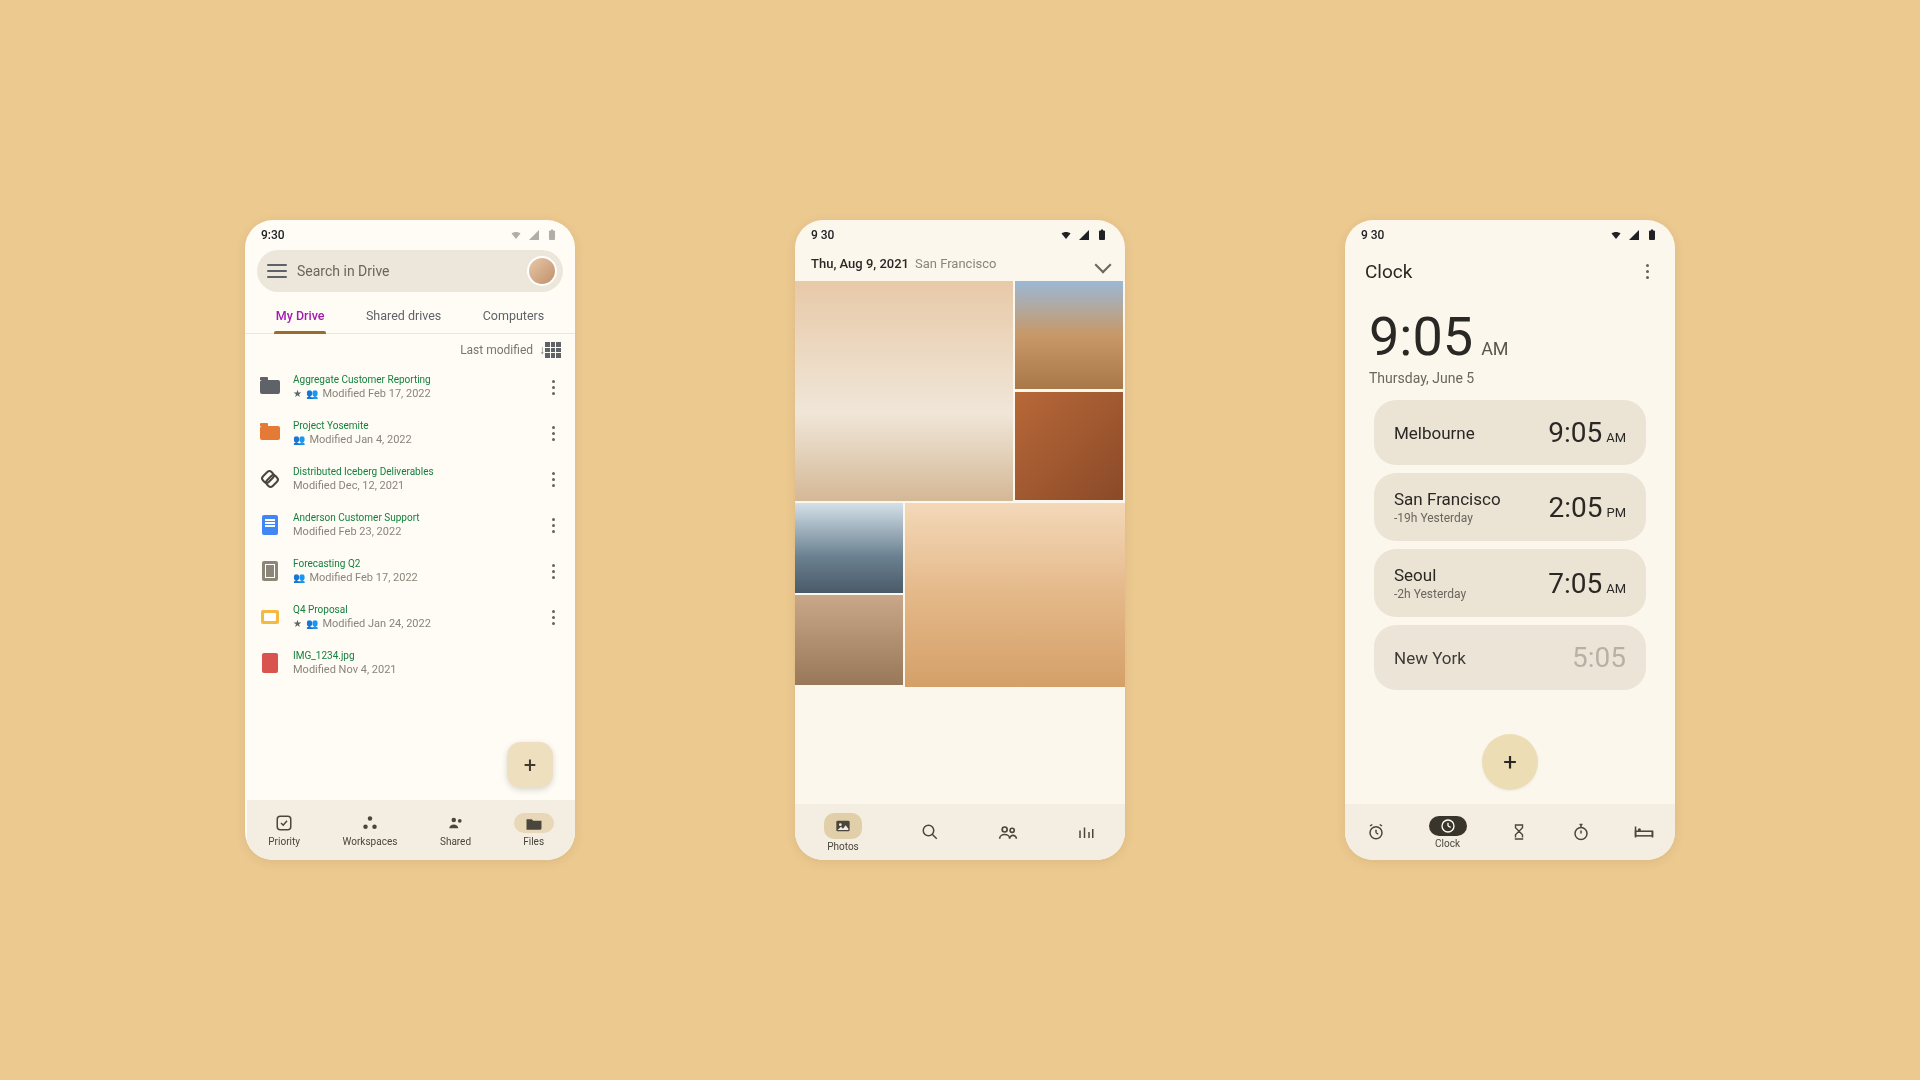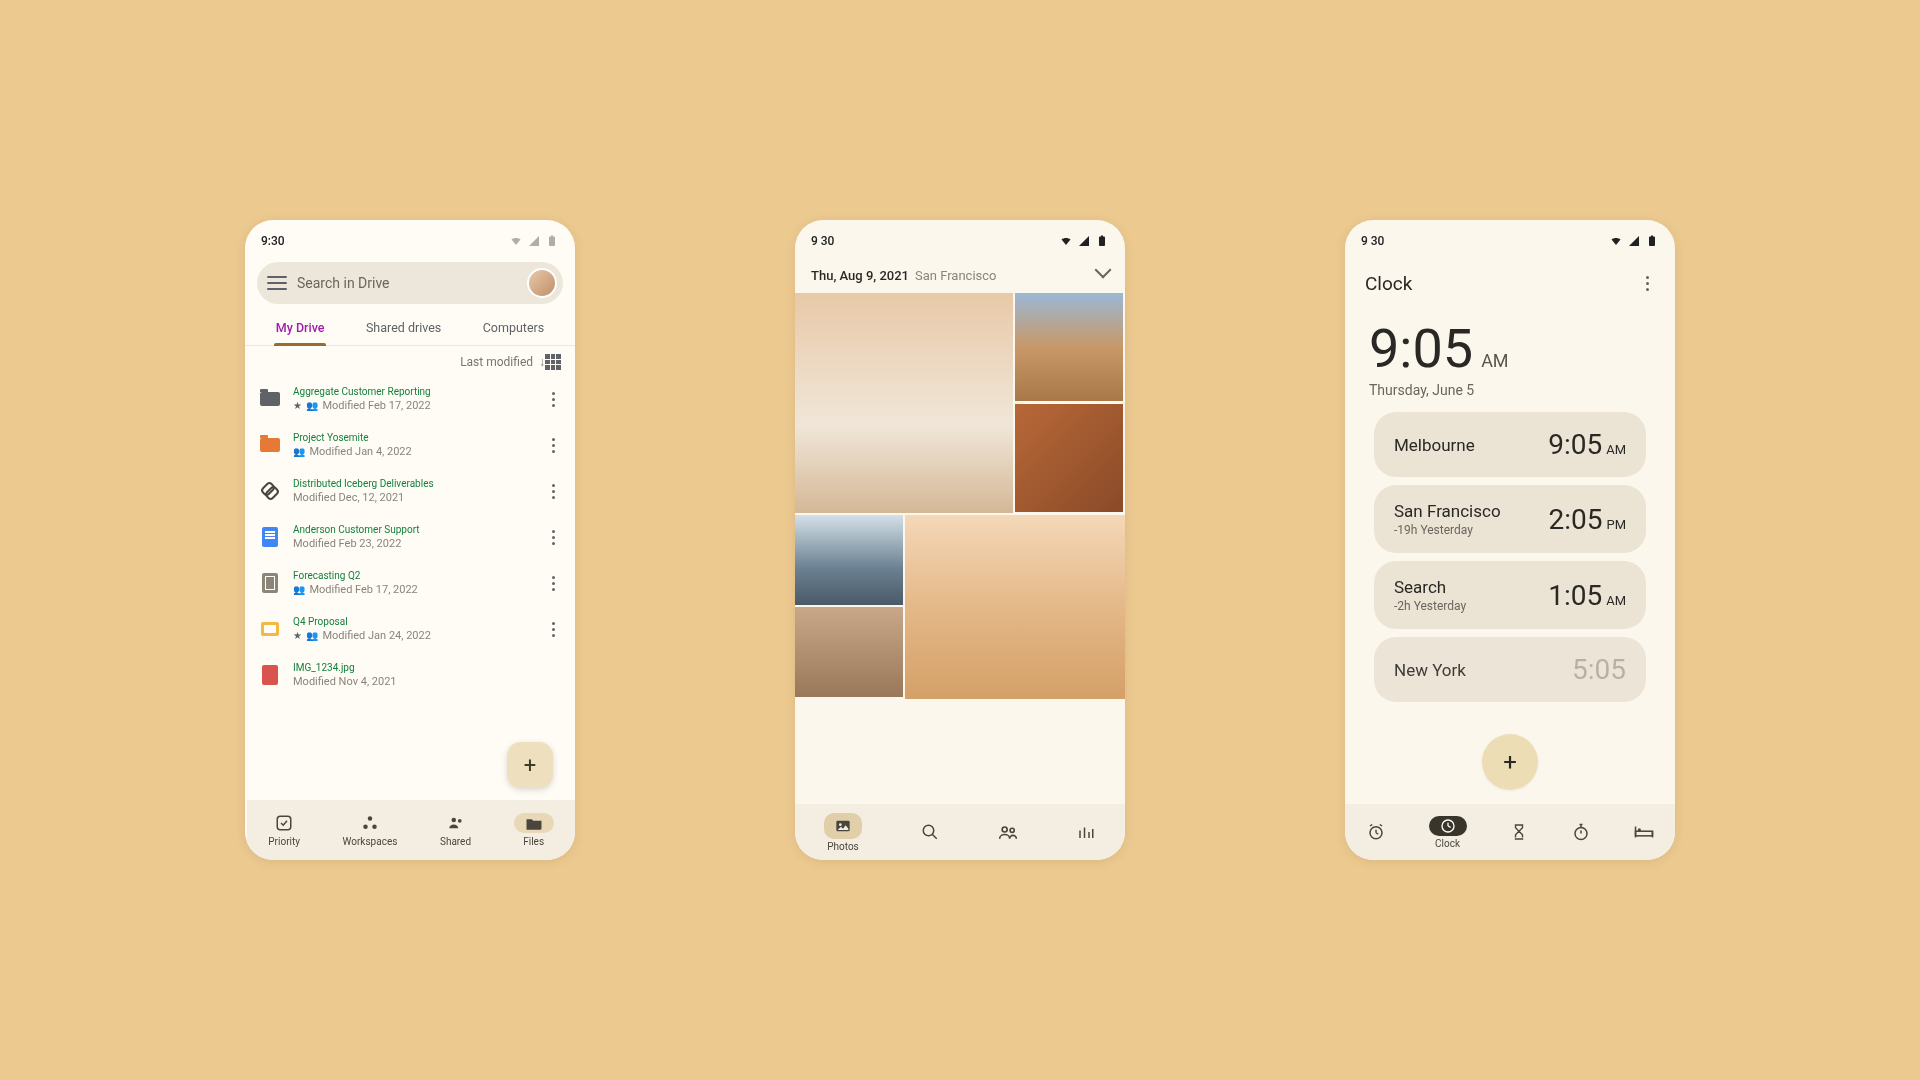--- a/index.html
+++ b/index.html
@@ -14,21 +14,21 @@
     gap: 220px;
   }
   .phone {
     border-radius: 28px;
     overflow: hidden;
     position: relative;
     box-shadow: 0 2px 12px rgba(0,0,0,0.08);
   }
   
   .drive { width: 330px; height: 640px; background:#fffcf6; }
-  .status-bar { height:42px; display:flex; align-items:center; justify-content:space-between; padding:0 16px; font-size:12px; font-weight:500; color:#202124;}
+  .status-bar { height:30px; display:flex; align-items:center; justify-content:space-between; padding:0 16px; font-size:12px; font-weight:500; color:#202124;}
   .status-icons { display:flex; gap:4px; align-items:center;}
   .drive .status-icons { color:#b0aea9;}
   .wifi,.signal,.batt{width:14px;height:12px;}
   .drive .search-row{ padding:0 12px; }
   .search-pill{ background:#ede6da; border-radius:22px; height:42px; display:flex; align-items:center; padding:0 6px 0 10px; gap:10px; }
   .search-pill .menu{ width:20px; height:14px; display:flex; flex-direction:column; justify-content:space-between;}
   .search-pill .menu span{height:2px;background:#5f6368;border-radius:1px;}
   .search-pill .placeholder{ flex:1; font-size:14px; color:#6a665e;}
   .avatar{ width:30px;height:30px;border-radius:50%; background:linear-gradient(135deg,#e8c9a8,#c08f6b); border:2px solid #fff;}
   .drive-tabs{ display:flex; justify-content:space-around; margin-top:16px; font-size:12.5px; color:#5f6368; border-bottom:1px solid #eee6d8; padding:0 10px;}
@@ -69,21 +69,21 @@
   .nav-item .nicon{width:20px;height:20px;display:flex;align-items:center;justify-content:center;}
   .nav-item.active .nicon{background:#e8d8b8;border-radius:12px;width:40px;}
   
   .photos{ width:330px; height:640px; background:#fbf7ed;}
   .photos .header{ display:flex; align-items:center; justify-content:space-between; padding:8px 16px;}
   .photos-logo{ font-size:16px; font-weight:400;}
   .photos-logo .g1{color:#4285f4;} .photos-logo .g2{color:#ea4335;} .photos-logo .g3{color:#fbbc05;} .photos-logo .g4{color:#4285f4;} .photos-logo .g5{color:#34a853;} .photos-logo .g6{color:#ea4335;}
   .photos-logo .rest{color:#5f6368;}
   .print-ic{width:16px;height:18px;border:2px solid #5f6368;border-radius:2px;position:relative;}
   .print-ic::before{content:"";position:absolute;top:-6px;left:2px;right:2px;height:5px;border:2px solid #5f6368;border-bottom:none;border-radius:2px 2px 0 0;}
-  .photos .dateline{display:flex;align-items:flex-start;justify-content:space-between;padding:6px 16px 10px;font-size:13px;}
+  .photos .dateline{display:flex;align-items:flex-end;justify-content:space-between;padding:6px 16px 10px;font-size:13px;}
   .photos .dateline .d1{font-weight:500;color:#2a2825;}
   .photos .dateline .d2{color:#8a857a;margin-left:6px;}
   .chev{width:12px;height:12px;border-right:2px solid #6a665e;border-bottom:2px solid #6a665e;transform:rotate(45deg);margin-top:-4px;}
   .ph{background:#d4a874;}
   .ph1{background:linear-gradient(180deg,#e8c9a8 0%,#f0e6d8 60%,#d4b896 100%);height:220px;}
   .ph2{background:linear-gradient(180deg,#9bb8d4 0%,#c89868 50%,#a87848 100%);height:108px;}
   .ph3{background:linear-gradient(135deg,#b86838 0%,#8a4a28 100%);height:108px;}
   .ph4{background:linear-gradient(180deg,#d4e0e8 0%,#6a8090 60%,#4a5a68 100%);height:90px;}
   .ph5{background:linear-gradient(180deg,#f4d8b8 0%,#e4b888 50%,#d4a068 100%);height:184px;grid-row:span 2;}
   .ph6{background:linear-gradient(180deg,#c8a888 0%,#987858 100%);height:90px;}
@@ -456,25 +456,25 @@
         <span class="city-name">San Francisco</span>
         <span class="city-off">-19h  Yesterday</span>
       </div>
       <div class="city-t">
           <span>2:05</span>
           <span class="city-ap">PM</span>
         </div>
     </div>
     <div class="city">
       <div class="city-l">
-        <span class="city-name">Search</span>
+        <span class="city-name">Seoul</span>
         <span class="city-off">-2h  Yesterday</span>
       </div>
       <div class="city-t">
-          <span>1:05</span>
+          <span>7:05</span>
           <span class="city-ap">AM</span>
         </div>
     </div>
     <div class="city" style="opacity:.9">
       <div class="city-l">
         <span class="city-name">New York</span>
       </div>
       <div class="city-t" style="opacity:.3">
           <span>5:05</span>
         </div>

